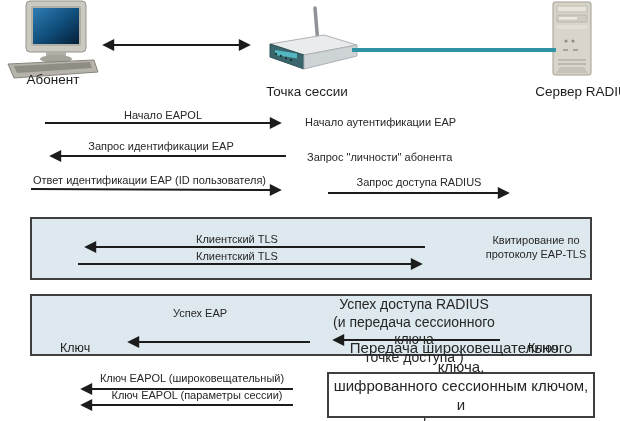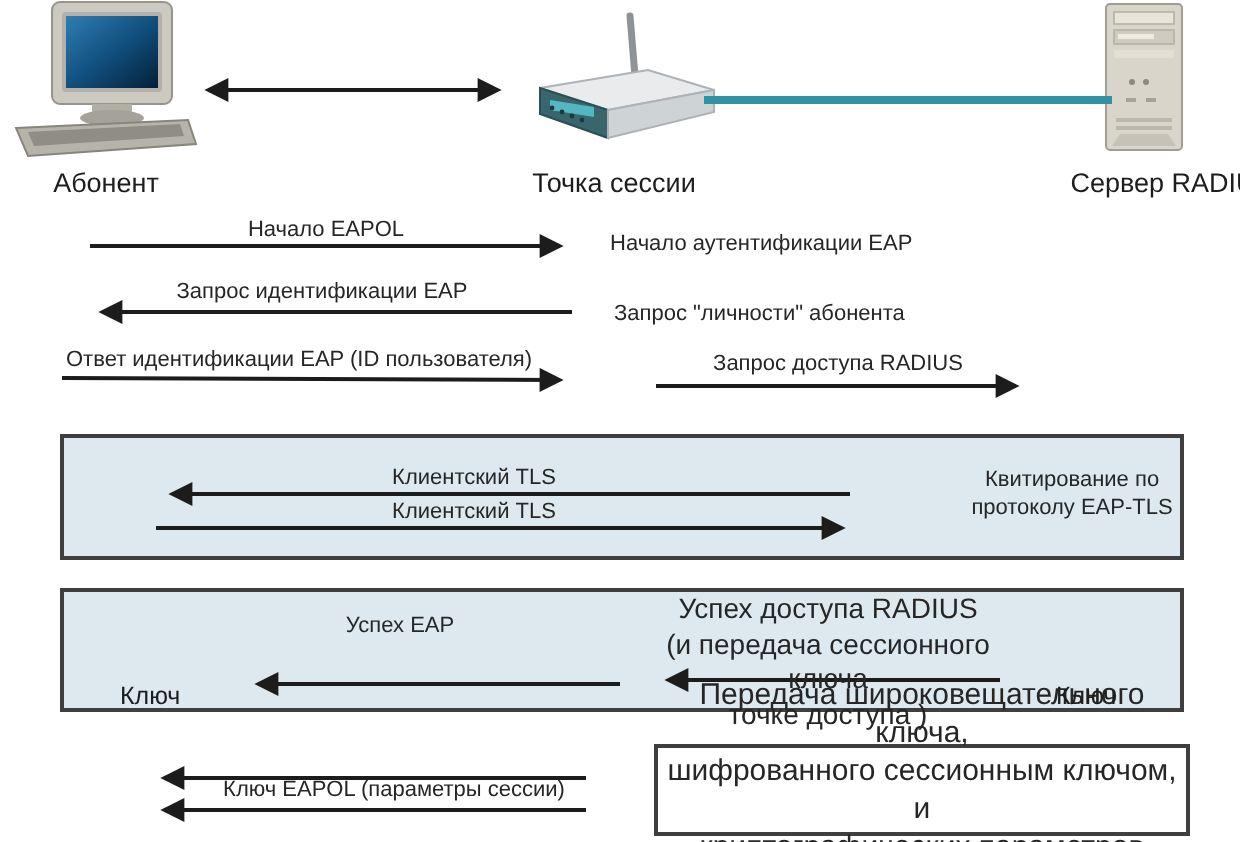--- a/index.html
+++ b/index.html
@@ -42,21 +42,21 @@
       </linearGradient>
     </defs>
     <rect x="20" y="1" width="60" height="51" rx="4" fill="#ccc9c1" stroke="#97948c" stroke-width="1"></rect>
     <rect x="25" y="6" width="50" height="40" rx="2" fill="#b3b0a8"></rect>
     <rect x="27" y="8" width="46" height="36" fill="url(#scr)"></rect>
     <rect x="40" y="52" width="20" height="5" fill="#b1aea6"></rect>
     <ellipse cx="50" cy="59" rx="16" ry="4" fill="#a5a29a"></ellipse>
     <polygon points="2,64 88,60 92,72 8,78" fill="#b6b3ab" stroke="#88857d" stroke-width="1"></polygon>
     <polygon points="8,66 84,62 86,68 11,73" fill="#908d85"></polygon>
   </svg>
-  <div class="devlbl" style="left:8px; top:84px; width:90px;">Абонент</div>
+  <div class="devlbl" style="left:8px; top:72px; width:90px;">Абонент</div>
 
   <svg class="dev" style="left:262px; top:4px;" width="100" height="72" viewBox="0 0 100 72">
     <line x1="53" y1="4" x2="56" y2="40" stroke="#8f9296" stroke-width="3.5" stroke-linecap="round"></line>
     <polygon points="8,40 62,31 95,41 42,51" fill="#e9ebed" stroke="#aeb2b6" stroke-width="1"></polygon>
     <polygon points="8,40 42,51 42,65 8,53" fill="#39666d" stroke="#2c4f55" stroke-width="1"></polygon>
     <polygon points="42,51 95,41 95,52 42,65" fill="#ced3d6" stroke="#aeb2b6" stroke-width="1"></polygon>
     <rect x="13" y="44" width="22" height="5" transform="skewY(9)" fill="#55c0c9" opacity="0.9"></rect>
     <circle cx="14" cy="50" r="1.2" fill="#20383c"></circle>
       <circle cx="19" cy="52" r="1.2" fill="#20383c"></circle>
     <circle cx="24" cy="54" r="1.2" fill="#20383c"></circle>
@@ -123,15 +123,16 @@
   <div class="lbl c ml" style="left:470px; top:234px; width:132px;">Квитирование по
 протоколу EAP-TLS</div>
 
   <div class="keyword" style="left:60px; top:317px;">Ключ</div>
   <div class="lbl c" style="left:140px; top:307px; width:120px;">Успех EAP</div>
   <div class="lbl c ml" style="left:326px; top:296px; width:176px; font-size:14px; line-height:1.25;">Успех доступа RADIUS
 (и передача сессионного ключа
 точке доступа )</div>
   <div class="keyword" style="left:528px; top:317px;">Ключ</div>
 
+  <div class="lbl c" style="left:93px; top:372px; width:198px;">Ключ EAPOL (широковещательный)</div>
   <div class="lbl c" style="left:98px; top:389px; width:198px;">Ключ EAPOL (параметры сессии)</div>
 
 </div>
 
 </body></html>

